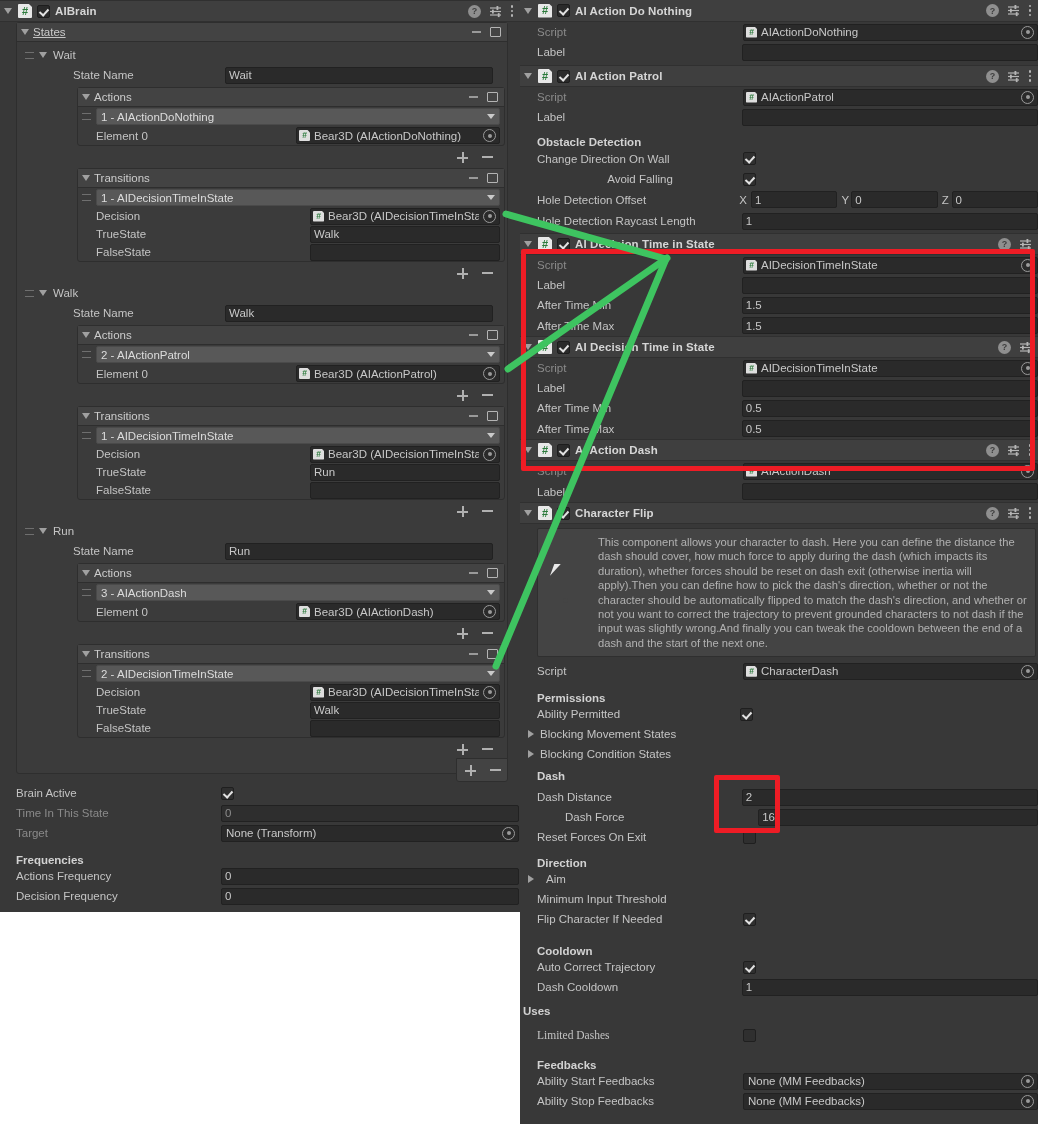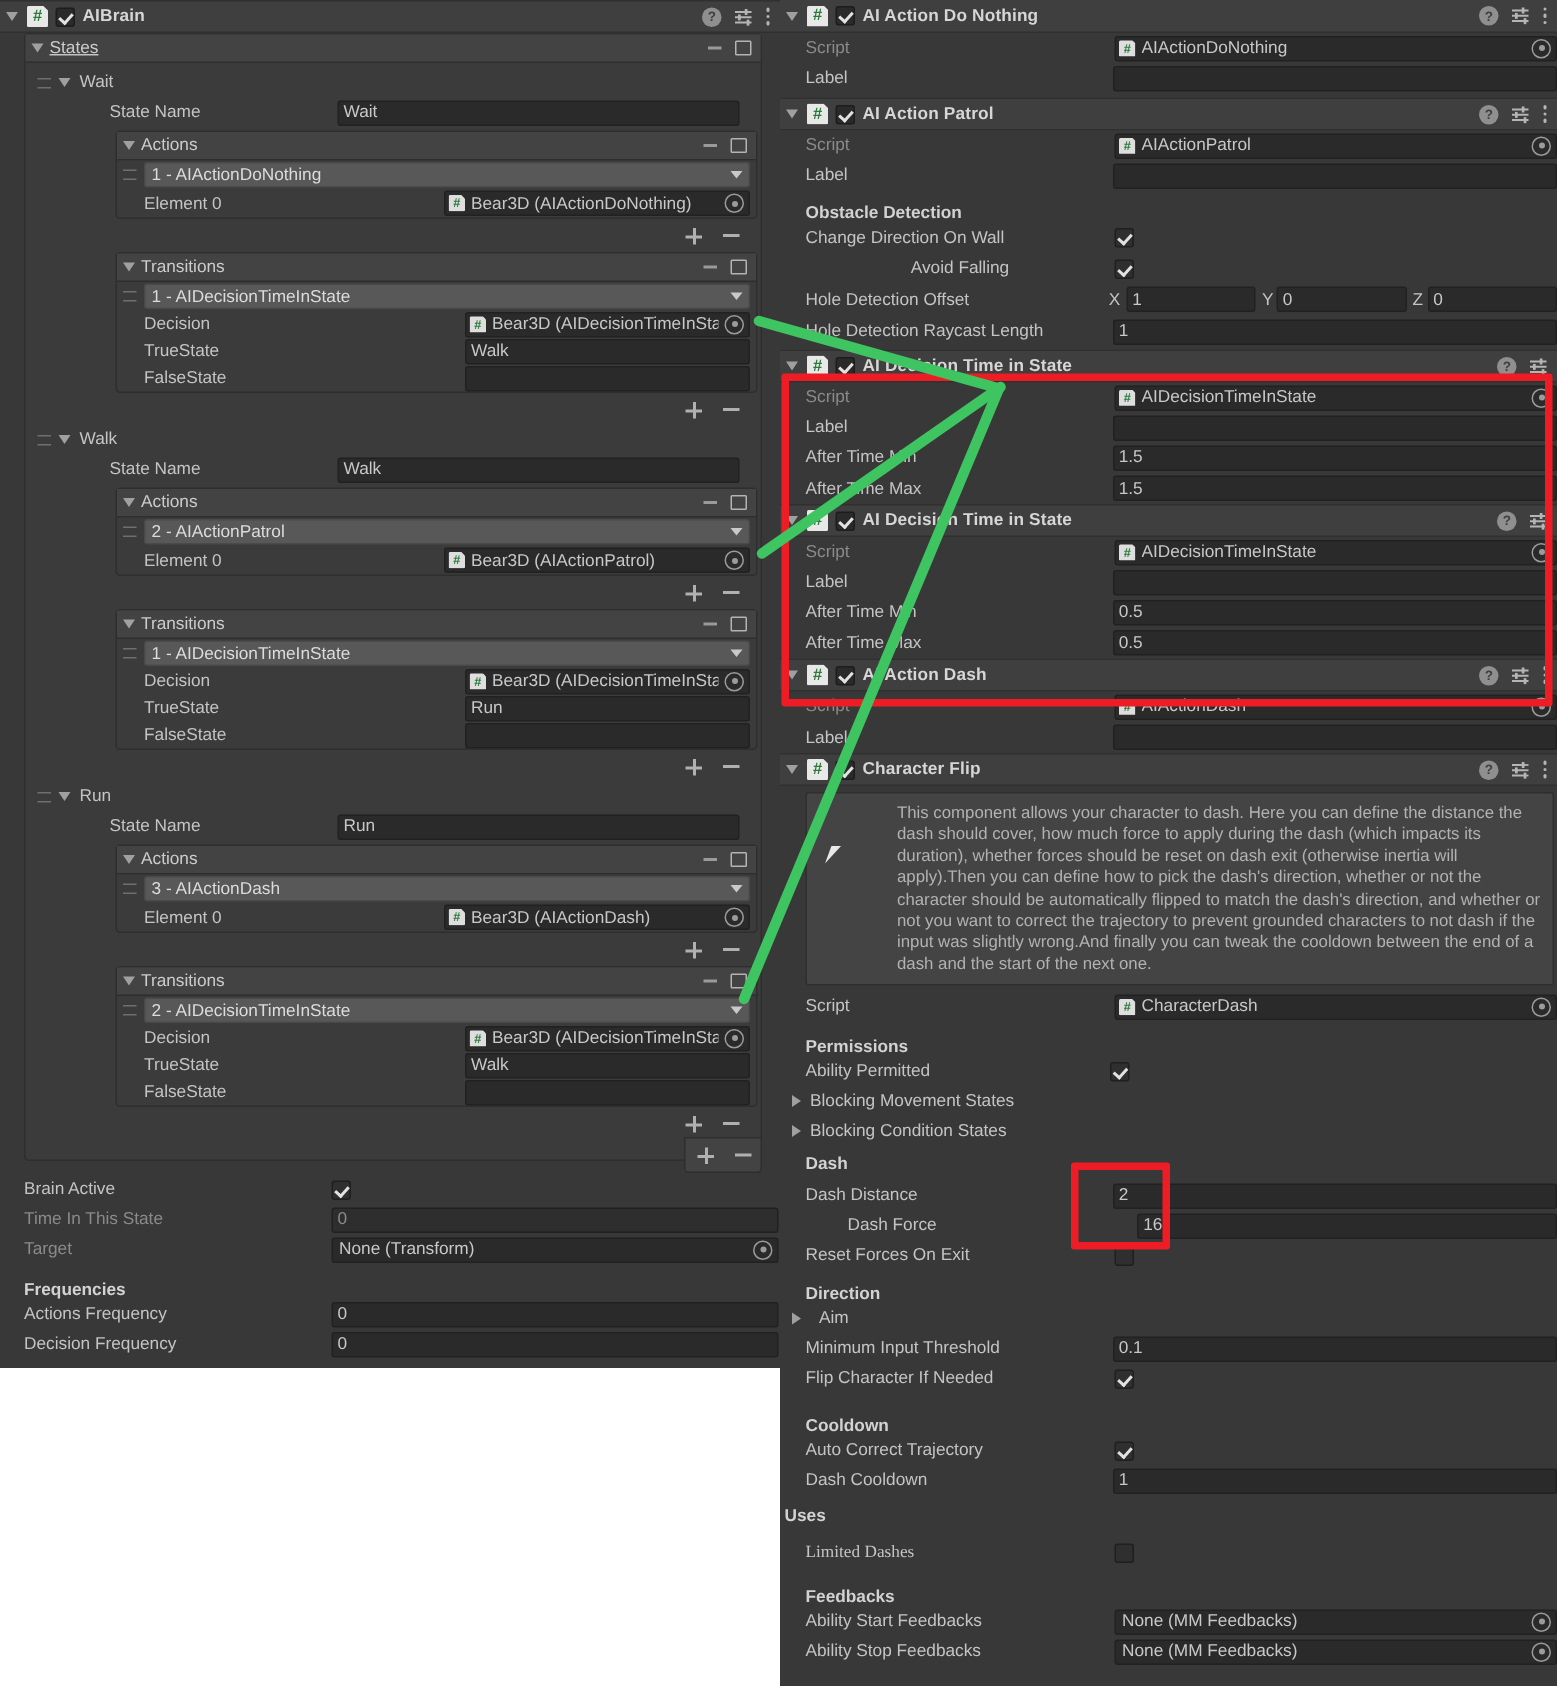--- a/index.html
+++ b/index.html
@@ -835,21 +835,20 @@
 
     <div class="row" style="height:22px;padding-left:17px;align-items:flex-end;">
       <span class="lbl bold">Direction</span>
     </div>
     <div class="row" style="height:20px;padding-left:8px;gap:11px;">
       <span class="foldout closed"></span>
       <span class="lbl">Aim</span>
     </div>
     <div class="row" style="height:20px;padding-left:17px;">
       <span class="lbl" style="width:206px">Minimum Input Threshold</span>
-      <span class="field" style="width:298px">0.1</span>
     </div>
     <div class="row" style="height:20px;padding-left:17px;">
       <span class="lbl" style="width:206px">Flip Character If Needed</span>
       <span class="chkbox on"></span>
     </div>
     <div class="row" style="height:28px;padding-left:17px;align-items:flex-end;">
       <span class="lbl bold">Cooldown</span>
     </div>
 
     <div class="row" style="height:20px;padding-left:17px;">

